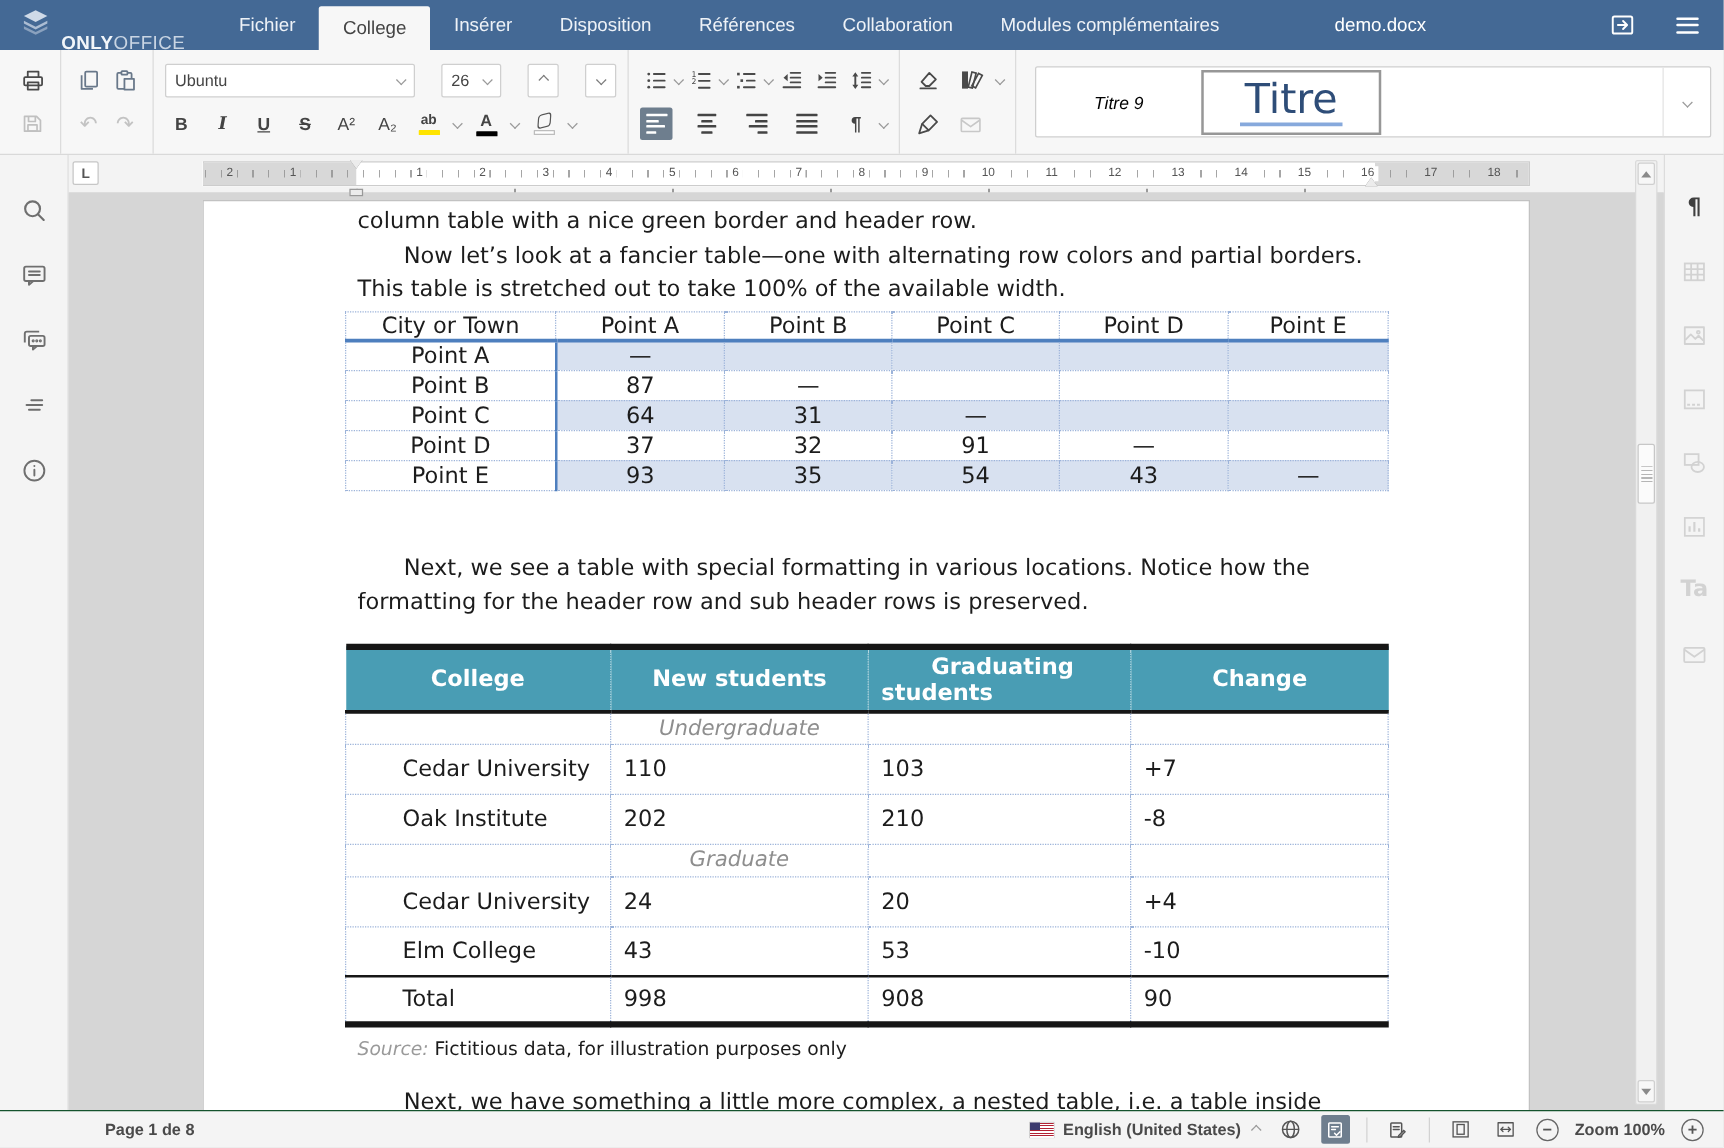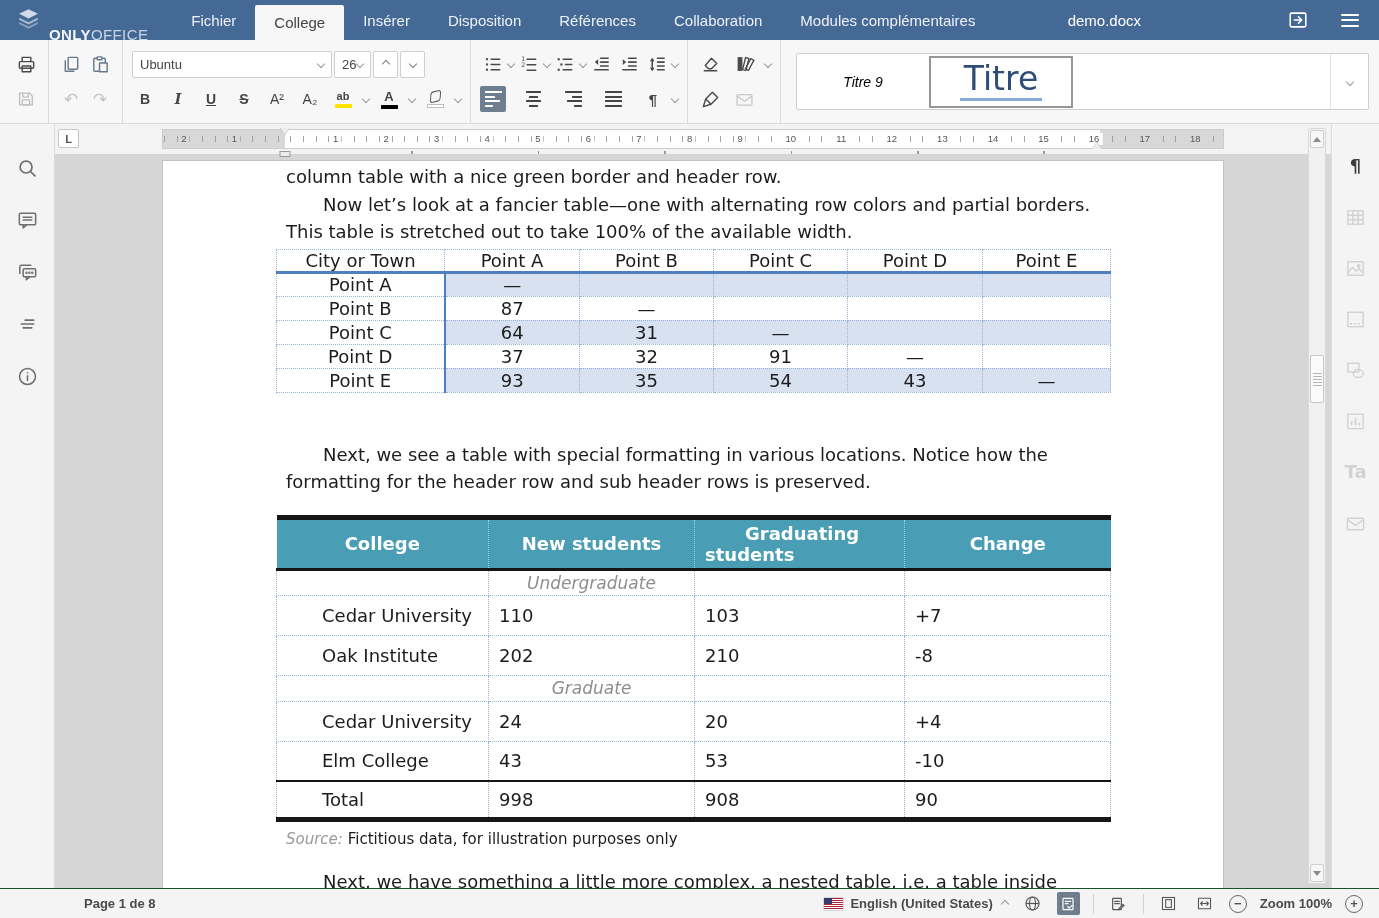--- a/index.html
+++ b/index.html
@@ -27,21 +27,21 @@
   .tgroup.grow { flex:1; border-right:none; padding-right:4px; }
   .trow { display:flex; align-items:center; gap:3px; height:30px; }
   .tbtn { display:inline-flex; align-items:center; justify-content:center; min-width:26px; height:26px; border:0; background:transparent; border-radius:2px; color:#444; padding:0 2px; font-family:inherit; cursor:default; }
   .tbtn.active { background:#6e7e8e; color:#fff; }
   .tbtn.dis { color:#c3c3c3; }
   .chev { width:6px; height:6px; border-right:1.4px solid #7c7c7c; border-bottom:1.4px solid #7c7c7c; transform:rotate(45deg); display:inline-block; flex:0 0 auto; }
   .chev.up { transform:rotate(-135deg); }
   .chev.lite { border-color:#9a9a9a; }
   .select { display:flex; align-items:center; background:#fff; border:1px solid #cfcfcf; border-radius:2px; height:27px; padding:0 7px; font-size:13px; color:#444; }
   .font-select { width:200px; justify-content:space-between; }
-  .size-select { width:37px; justify-content:space-between; }
+  .size-select { width:48px; justify-content:space-between; }
   .spin { width:25px; height:27px; border:1px solid #cfcfcf; background:#fff; border-radius:2px; display:flex; align-items:center; justify-content:center; }
   .fmt { font-size:14px; font-weight:bold; color:#444; }
   .fmt.it { font-style:italic; font-family:"DejaVu Serif", serif; }
   .fmt.un { text-decoration:underline; }
   .fmt.st { text-decoration:line-through; }
   .stack { display:flex; flex-direction:column; align-items:center; line-height:1; }
   .stack .lbl { font-size:11px; font-weight:bold; color:#444; }
   .stack .lbl.big { font-size:13px; }
   .cbar { width:17px; height:4px; margin-top:2px; border-radius:.5px; }
   .cbar.white { background:#fff; border:1px solid #bdbdbd; }
@@ -222,21 +222,21 @@
       <div class="trow">
         <button class="tbtn dis">
             <span style="font-size:17px">↶</span>
           </button>
         <button class="tbtn dis">
             <span style="font-size:17px">↷</span>
           </button>
       </div>
     </div>
     <div class="tgroup">
-      <div class="trow" style="gap:2px">
+      <div class="trow" style="gap:21px">
         <div class="select font-select">
             <span>Ubuntu</span>
             <span class="chev lite"></span>
           </div>
         <div class="select size-select">
             <span>26</span>
             <span class="chev lite"></span>
           </div>
         <div class="spin">
             <span class="chev up"></span>

